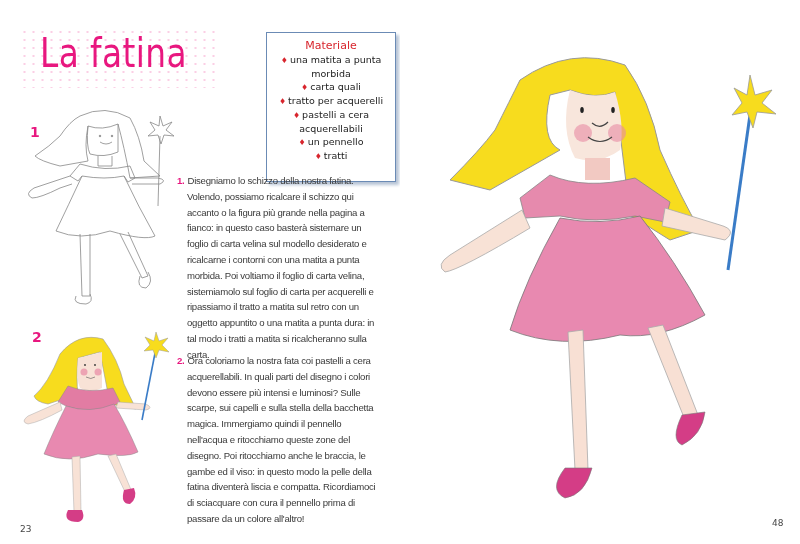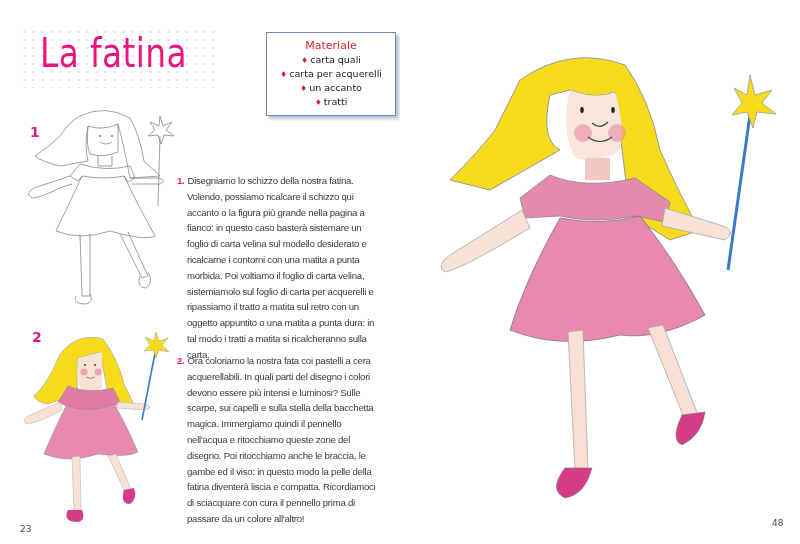--- a/index.html
+++ b/index.html
@@ -3,42 +3,44 @@
 <meta charset="utf-8">
 <style>
   html,body{margin:0;padding:0;background:#fff;}
   body{width:800px;height:544px;position:relative;overflow:hidden;font-family:"DejaVu Sans",sans-serif;color:#333;}
   .page{position:absolute;top:0;height:544px;background:#fff;}
   .page-left{left:0;width:400px;margin-top:6px;}
   .page-right{left:400px;width:400px;}
   .title{position:absolute;left:40px;top:24px;font-family:"DejaVu Sans",sans-serif;font-size:40px;color:#e8177f;letter-spacing:0.5px;transform:scaleX(0.82);transform-origin:left top;}
   .title-dots{position:absolute;left:20px;top:22px;width:200px;height:60px;pointer-events:none;
     background-image:radial-gradient(#f7a8cf 1px,transparent 1.3px);background-size:9px 8px;opacity:.55;}
-  .materials{position:absolute;left:266px;top:26px;width:120px;padding:6px 4px 6px 4px;border:1px solid #6b8bb5;box-shadow:3px 3px 3px #b7c4d6;background:#fff;text-align:center;font-size:9.5px;line-height:13px;color:#222;}
+  .materials{position:absolute;left:266px;top:26px;width:120px;padding:6px 4px 18px 4px;border:1px solid #6b8bb5;box-shadow:3px 3px 3px #b7c4d6;background:#fff;text-align:center;font-size:9.5px;line-height:13px;color:#222;}
   .materials .mtitle{color:#d8262e;font-size:11px;margin-bottom:1px;}
   .materials .bullet{color:#d8262e;font-size:8px;margin-right:2px;}
   .step-num{position:absolute;font-size:14px;color:#e8177f;font-weight:bold;}
   .body-text{position:absolute;left:187px;width:192px;font-size:9.6px;line-height:15.8px;color:#3a3a3a;font-family:Liberation Sans, sans-serif;letter-spacing:-0.25px;}
   .body-text .num{color:#e8177f;font-weight:bold;margin-left:-10px;margin-right:3px;}
   .para{position:absolute;}
   .pageno{position:absolute;font-size:9px;color:#444;}
   svg{position:absolute;}
 </style>
 </head>
 <body>
 
 <div class="page page-left">
   <div class="title-dots"></div>
   <div class="title">La fatina</div>
 
   <div class="materials">
     <div class="mtitle">Materiale</div>
+    <div><span class="bullet">♦</span><span>una matita a punta morbida</span></div>
     <div><span class="bullet">♦</span><span>carta quali</span></div>
-    <div><span class="bullet">♦</span><span>carta per acquerelli</span></div>
-    <div><span class="bullet">♦</span><span>un accanto</span></div>
+    <div><span class="bullet">♦</span><span>tratto per acquerelli</span></div>
+    <div><span class="bullet">♦</span><span>pastelli a cera acquerellabili</span></div>
+    <div><span class="bullet">♦</span><span>un pennello</span></div>
     <div><span class="bullet">♦</span><span>tratti</span></div>
   </div>
 
   <div class="step-num" style="left:30px;top:118px;">1</div>
 
   <svg style="left:20px;top:100px;" width="180" height="200" viewBox="0 0 180 200" fill="none" stroke="#888" stroke-width="0.8">
     <path d="M60 10 Q85 -2 110 12 Q120 30 124 55 L140 70 L110 72 Q104 40 98 18 Q82 25 68 20 Q64 40 68 55 L40 60 Q20 55 15 50 Q30 40 40 30 Q50 15 60 10Z"></path>
     <path d="M68 20 Q66 40 70 48 Q84 52 98 46 L98 18"></path>
     <circle cx="80" cy="30" r="0.8" fill="#777"></circle>
       <circle cx="92" cy="30" r="0.8" fill="#777"></circle>

